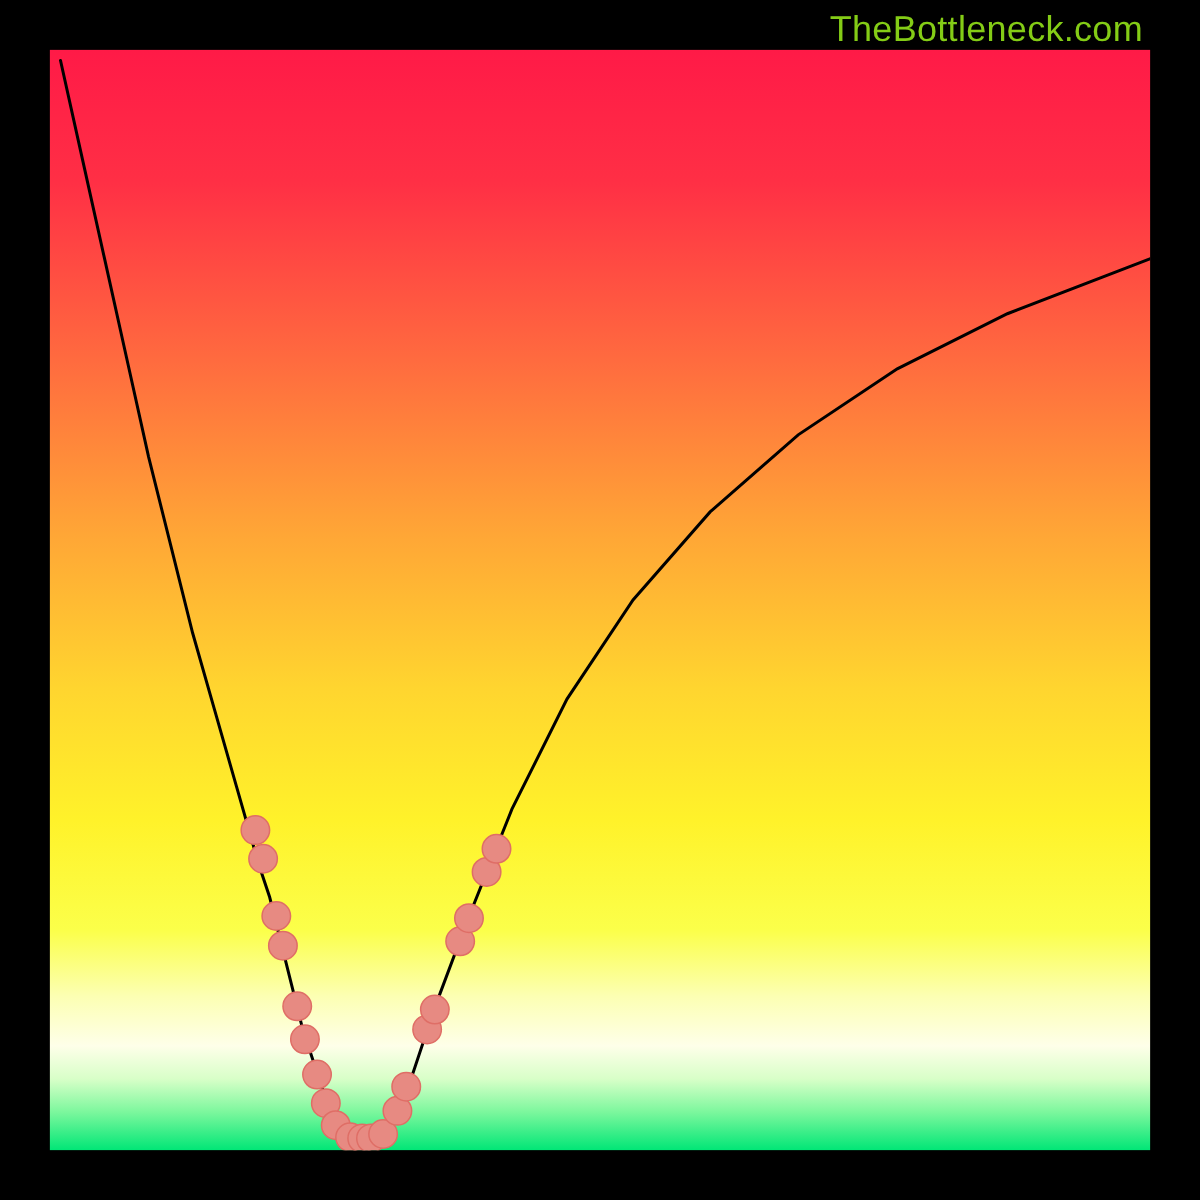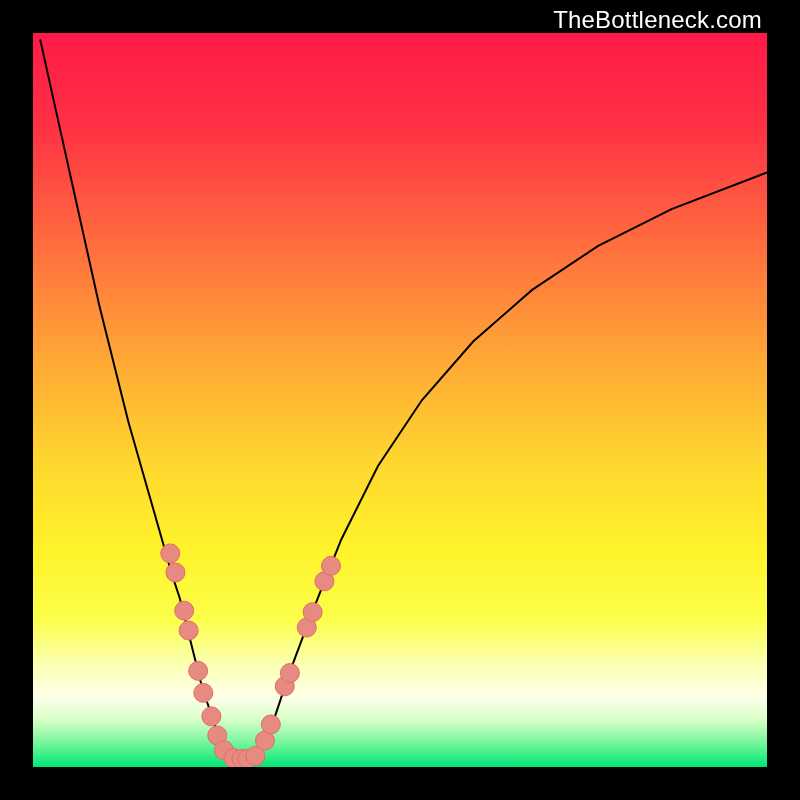--- a/index.html
+++ b/index.html
@@ -22,21 +22,21 @@
     position: absolute;
     inset: 0;
   }
   .watermark {
     position: absolute;
     top: 6px;
     right: 38px;
     font-family: Arial, Helvetica, sans-serif;
     font-size: 24px;
     font-weight: 500;
-    color: #ffffff;
+    color: #84cc16;
     letter-spacing: 0.2px;
     margin-left: 44px;
   }
   svg.curves {
     position: absolute;
     inset: 0;
   }
 </style>
 </head>
 <body>

